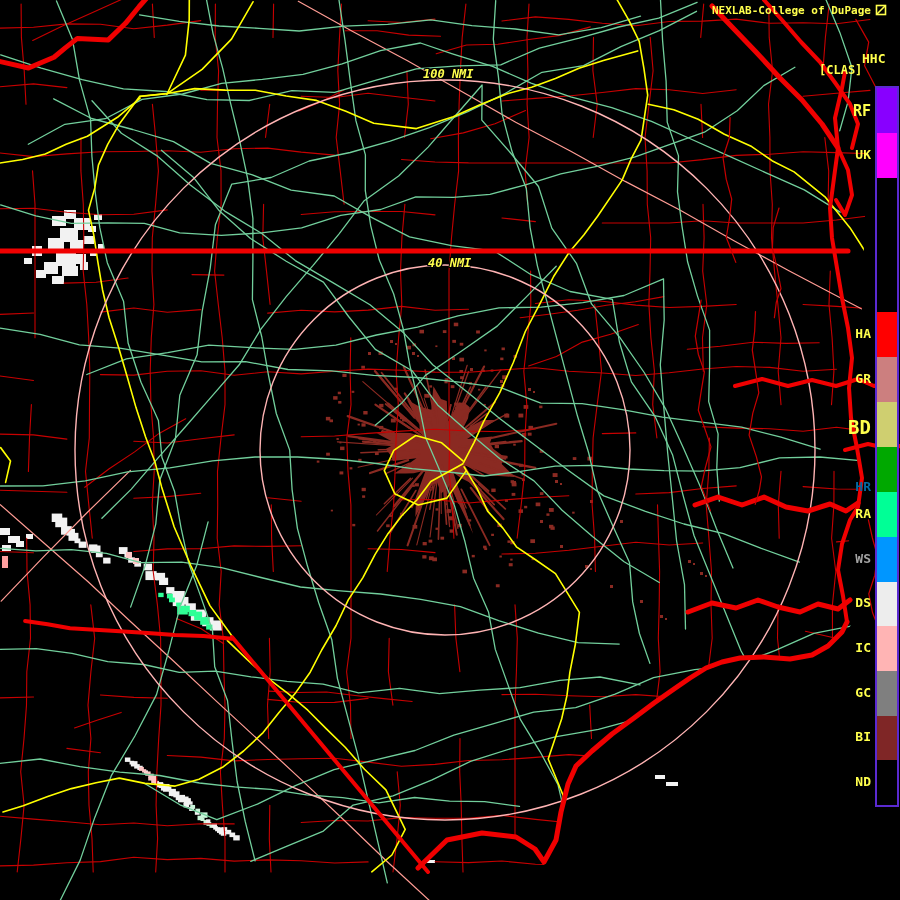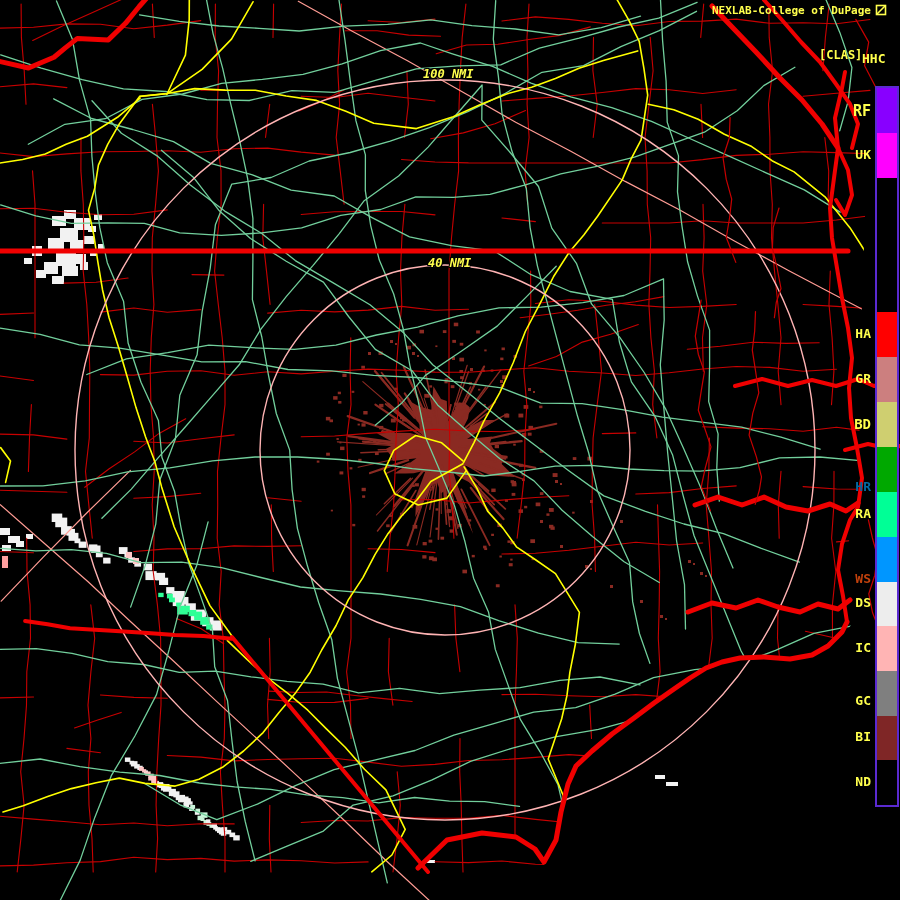--- a/index.html
+++ b/index.html
@@ -519,21 +519,21 @@
 
   <div id="brand" class="abs ytext" style="left: 712px; top: 3px; font-size: 11px; color: rgb(255, 255, 77);">
     <span>NEXLAB-College of DuPage</span>
     <svg width="14" height="14" viewBox="0 0 14 14">
       <rect x="2.5" y="2.5" width="9" height="9" fill="none" stroke="#ffff4d" stroke-width="1.6"></rect>
       <line x1="3" y1="11" x2="11" y2="3" stroke="#ffff4d" stroke-width="1.6"></line>
     </svg>
   </div>
 
   <div id="hhc" class="abs ytext" style="left: 862px; top: 51px; font-size: 13px; color: rgb(255, 255, 77);">HHC</div>
-  <div id="clas" class="abs ytext" style="left: 819px; top: 48px; font-size: 12px; color: rgb(255, 255, 77);">[CLAS]</div>
+  <div id="clas" class="abs ytext" style="left: 819px; top: 63px; font-size: 12px; color: rgb(255, 255, 77);">[CLAS]</div>
 
   <div id="ring100" class="abs ringlbl" style="left: 423px; top: 67px; font-size: 12px; color: rgb(255, 255, 77);">100 NMI</div>
   <div id="ring50" class="abs ringlbl" style="left: 428px; top: 256px; font-size: 12px; color: rgb(255, 255, 77);">40 NMI</div>
 
   <div id="legendbar" class="abs" style="left: 875px; top: 86px; width: 24px; border: 2px solid rgb(91, 42, 209); height: 721px;">
       <div class="seg" style="top: 0px; height: 45px; background: rgb(136, 0, 255);"></div>
       <div class="seg" style="top: 45px; height: 45px; background: rgb(255, 0, 255);"></div>
       <div class="seg" style="top: 90px; height: 134px; background: rgb(0, 0, 0);"></div>
       <div class="seg" style="top: 224px; height: 45px; background: rgb(255, 0, 0);"></div>
       <div class="seg" style="top: 269px; height: 45px; background: rgb(204, 127, 127);"></div>
@@ -545,24 +545,24 @@
       <div class="seg" style="top: 538px; height: 45px; background: rgb(255, 180, 180);"></div>
       <div class="seg" style="top: 583px; height: 45px; background: rgb(127, 127, 127);"></div>
       <div class="seg" style="top: 628px; height: 44px; background: rgb(127, 38, 38);"></div>
       <div class="seg" style="top: 672px; height: 45px; background: rgb(0, 0, 0);"></div>
     </div>
   <div id="legendlabels">
       <div class="leglbl" style="right: 29px; top: 101.5px; font-size: 15px; color: rgb(255, 255, 77);">RF</div>
       <div class="leglbl" style="right: 29px; top: 146.5px; font-size: 13px; color: rgb(255, 255, 77);">UK</div>
       <div class="leglbl" style="right: 29px; top: 325.5px; font-size: 13px; color: rgb(255, 255, 77);">HA</div>
       <div class="leglbl" style="right: 29px; top: 370.5px; font-size: 13px; color: rgb(255, 255, 77);">GR</div>
-      <div class="leglbl" style="right: 29px; top: 415.5px; font-size: 14px; color: rgb(255, 255, 77);">BD</div>
+      <div class="leglbl" style="right: 29px; top: 415.5px; font-size: 19px; color: rgb(255, 255, 77);">BD</div>
       <div class="leglbl" style="right: 29px; top: 479px; font-size: 13px; color: #0369a1;">HR</div>
       <div class="leglbl" style="right: 29px; top: 505.5px; font-size: 13px; color: rgb(255, 255, 77);">RA</div>
-      <div class="leglbl" style="right: 29px; top: 550.5px; font-size: 13px; color: #c2410c; margin-top: 20px;">WS</div>
+      <div class="leglbl" style="right: 29px; top: 550.5px; font-size: 13px; color: #a3a3a3;">WS</div>
       <div class="leglbl" style="right: 29px; top: 595px; font-size: 13px; color: rgb(255, 255, 77);">DS</div>
       <div class="leglbl" style="right: 29px; top: 639.5px; font-size: 13px; color: rgb(255, 255, 77);">IC</div>
-      <div class="leglbl" style="right: 29px; top: 684.5px; font-size: 13px; color: rgb(255, 255, 77); margin-top: 8px;">GC</div>
+      <div class="leglbl" style="right: 29px; top: 684.5px; font-size: 13px; color: rgb(255, 255, 77);">GC</div>
       <div class="leglbl" style="right: 29px; top: 729px; font-size: 13px; color: rgb(255, 255, 77);">BI</div>
       <div class="leglbl" style="right: 29px; top: 773.5px; font-size: 13px; color: rgb(255, 255, 77);">ND</div>
     </div>
 
 </div>
 
 </body></html>

